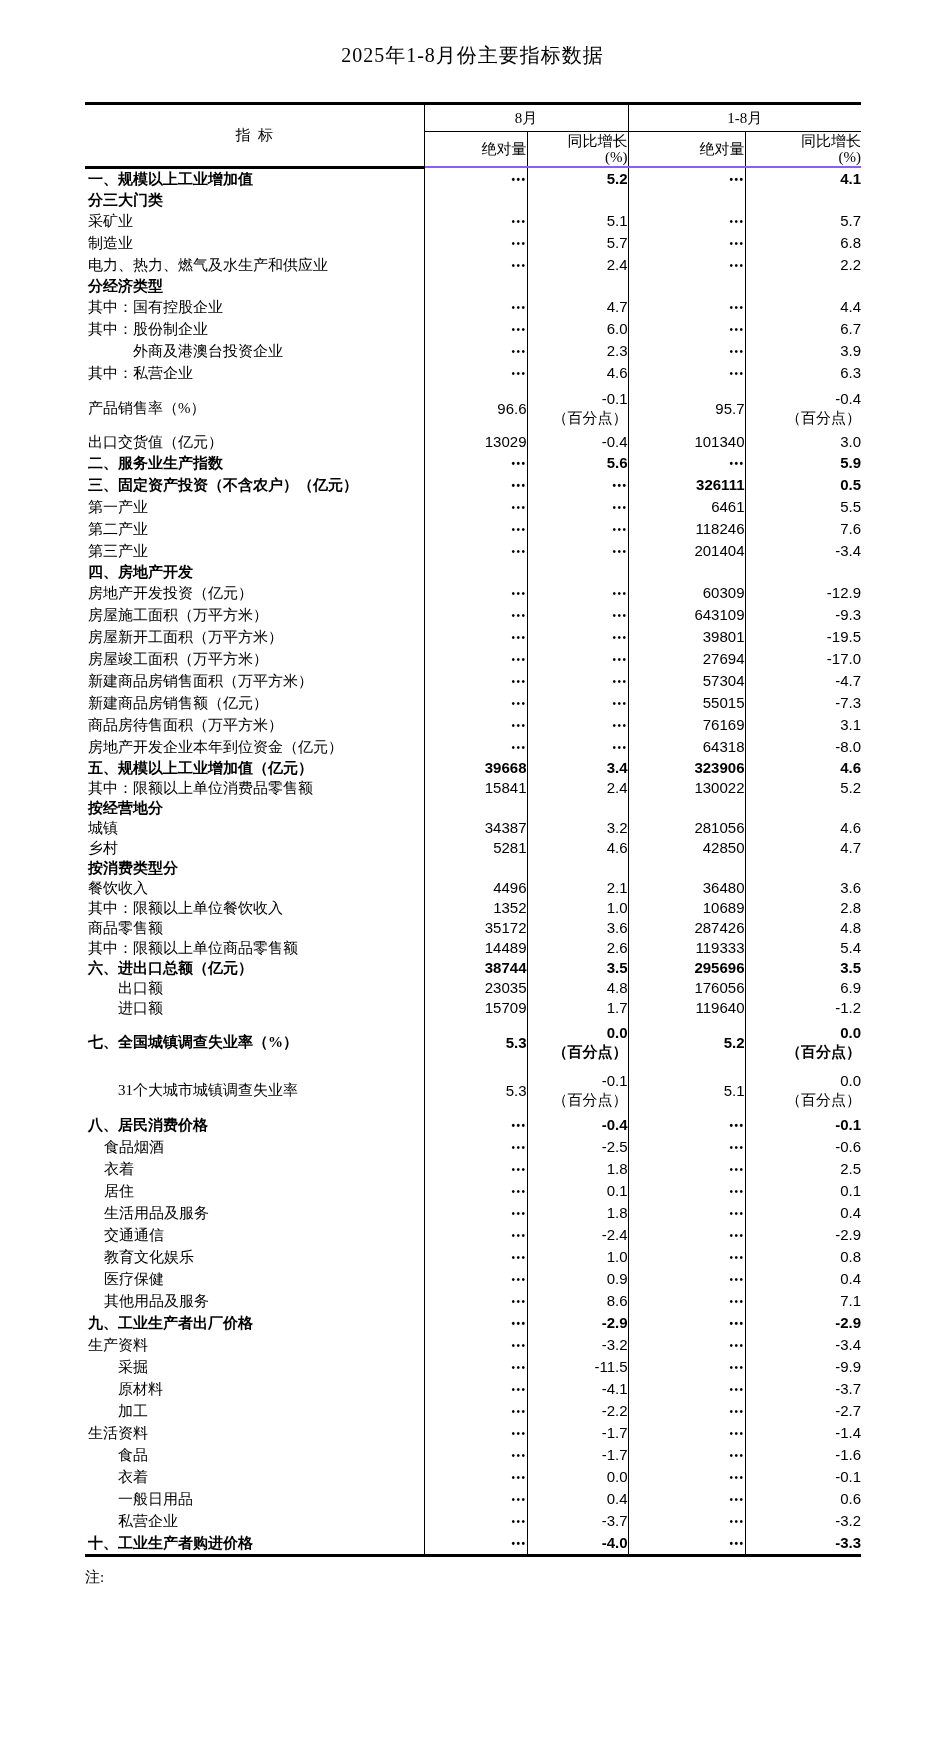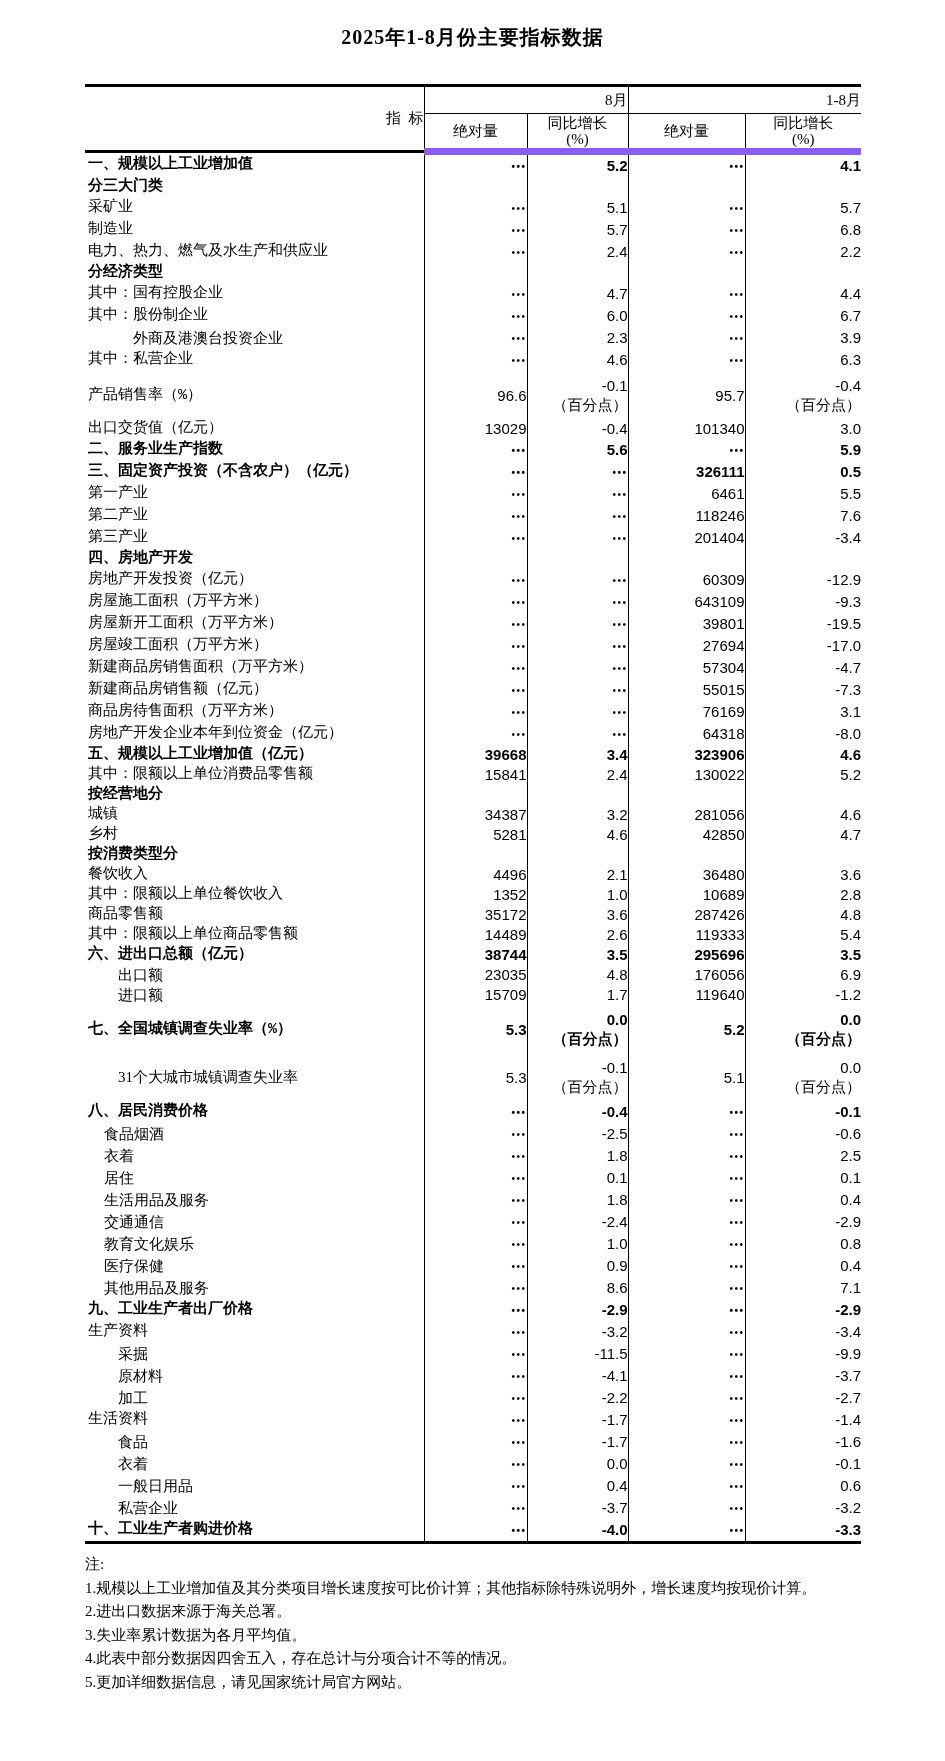--- a/index.html
+++ b/index.html
@@ -1,34 +1,34 @@
 <!DOCTYPE html>
 <html><head>
 <meta charset="utf-8">
 <style>
   html,body { margin:0; padding:0; background:#ffffff; }
   body { width:945px; font-family:"Liberation Serif", serif; color:#000; }
   .page { position:relative; width:945px; height:1761px; background:#fff; overflow:hidden; }
-  .title { padding-top:24px; text-align:center; font-size:20px; font-weight:bold; letter-spacing:1px; }
+  .title { padding-top:42px; text-align:center; font-size:20px; font-weight:normal; letter-spacing:1px; }
   .tblwrap { margin:33px 0 0 85px; }
   table.ind { border-collapse:collapse; table-layout:fixed; width:776px;
               border-top:3px solid #000; border-bottom:3px solid #000; }
   table.ind th { font-weight:normal; font-size:15px; padding:0; }
-  tr.h1 th { height:26px;text-align:right; }
+  tr.h1 th { height:26px; }
   th.grp { border-bottom:1px solid #000; }
-  tr.h2 th { height:34px; border-bottom:7px solid #8b5cf6; white-space:pre-line; line-height:16px; }
+  tr.h2 th { height:34px; border-bottom:2px solid #8b5cf6; white-space:pre-line; line-height:16px;text-align:right; }
   th.indhead { border-bottom:3px solid #000; white-space:pre; }
   .vline { border-left:1px solid #000; }
   table.ind td { padding:0; height:20px; line-height:20px; font-size:15px; vertical-align:middle; }
   td.label { text-align:left; overflow:hidden; white-space:nowrap; }
   td.val { text-align:right; padding-right:7px; white-space:pre-line;
            font-family:"Liberation Sans", sans-serif; font-size:14px; }
   tr.twoline td { line-height:19px; padding-top:5px; padding-bottom:5px; }
   tr.bold td { font-weight:bold; }
-  .ind0 { padding-left:3px !important;font-family:Liberation Mono, monospace; }
+  .ind0 { padding-left:3px !important; }
   .ind1 { padding-left:19px !important; }
   .ind2 { padding-left:33px !important; }
   .ind3 { padding-left:48px !important; }
   .dots { font-size:10px; letter-spacing:1.5px; }
   .notes { margin:9px 0 0 85px; width:784px; font-size:15px; line-height:23.5px; }
   .notes div { margin:0; }
 </style>
 </head>
 <body>
 
@@ -493,22 +493,15 @@
             <td class="val vline">-4.0</td>
             <td class="val vline"><span class="dots">•••</span></td>
             <td class="val vline">-3.3</td>
           </tr>
         </tbody>
     </table>
   </div>
 
   <div class="notes">
     <div>注:</div>
-    <div>
-        <div>1.规模以上工业增加值及其分类项目增长速度按可比价计算；其他指标除特殊说明外，增长速度均按现价计算。</div>
-        <div>2.进出口数据来源于海关总署。</div>
-        <div>3.失业率累计数据为各月平均值。</div>
-        <div>4.此表中部分数据因四舍五入，存在总计与分项合计不等的情况。</div>
-        <div>5.更加详细数据信息，请见国家统计局官方网站。</div>
-      </div>
   </div>
 
 </div>
 
 </body></html>

